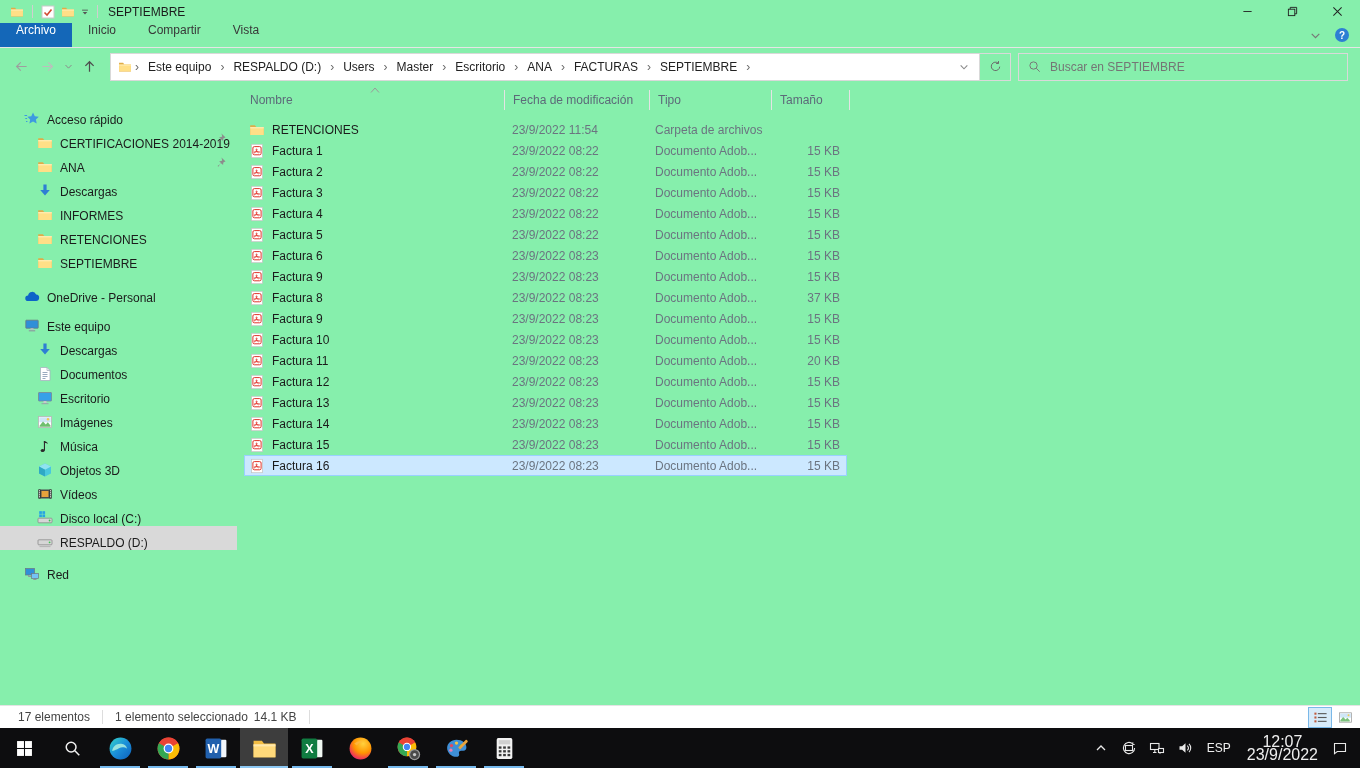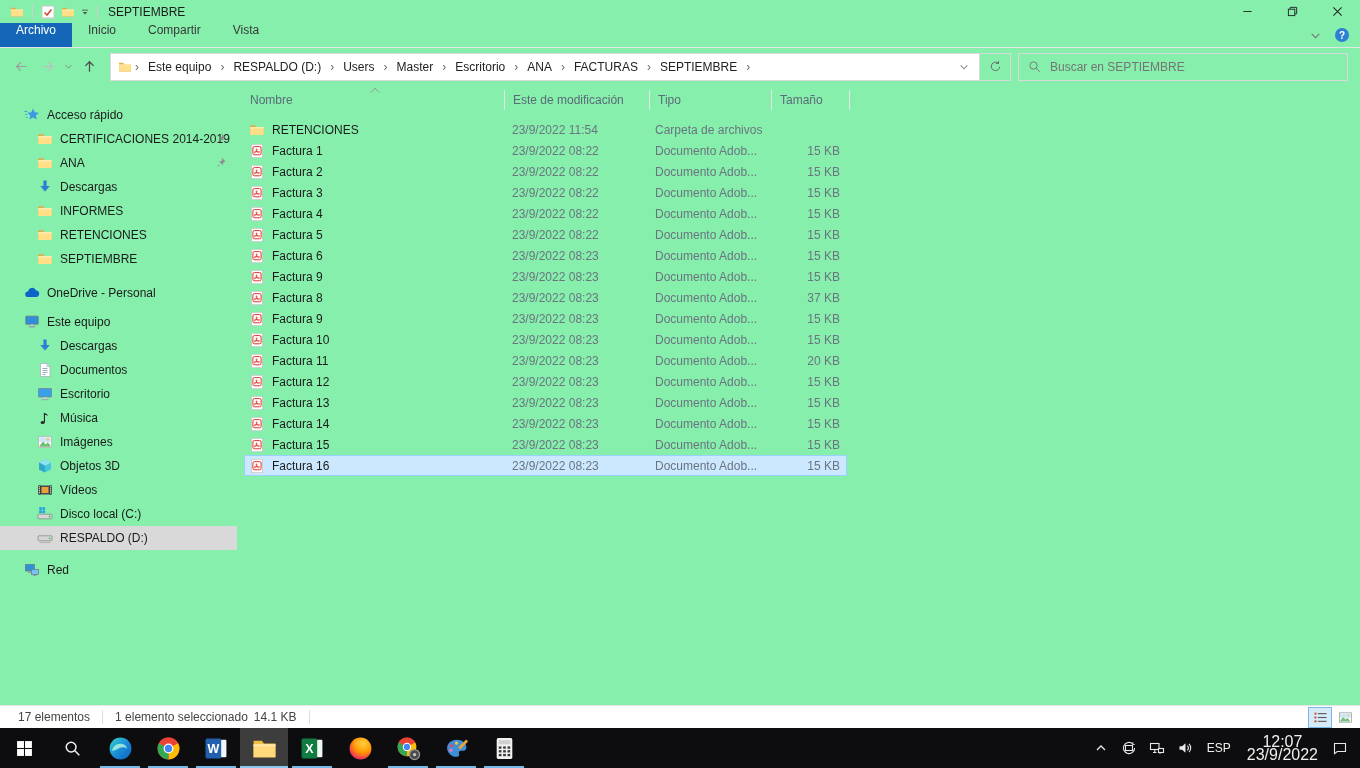--- a/index.html
+++ b/index.html
@@ -48,21 +48,21 @@
   .refresh-btn{width:31px;height:28px;border:1px solid #d9d9d9;border-left:none;display:flex;align-items:center;justify-content:center;flex:none}
   .refresh-btn svg{width:13px;height:13px}
   .searchbox{width:330px;height:28px;border:1px solid #d9d9d9;margin-left:7px;display:flex;align-items:center;padding:0 9px;gap:9px;flex:none}
   .searchbox svg{width:13px;height:13px;flex:none}
   .searchbox input{border:none;outline:none;flex:1;font:inherit;color:#1b1b1b;background:transparent}
   .searchbox input::placeholder{color:#757575}
 
   
   .main{position:absolute;top:85px;left:0;right:0;bottom:23px;display:flex}
   .sidebar{width:237px;flex:none;padding-top:18px;overflow:hidden}
-  .side-item{height:24px;display:flex;align-items:center;padding-left:24px;position:relative;white-space:nowrap}
+  .side-item{height:24px;display:flex;align-items:flex-end;padding-left:24px;position:relative;white-space:nowrap}
   .side-item.child{padding-left:37px}
   .side-item.selected{background:#d9d9d9}
   .si-icon{width:16px;height:16px;margin-right:7px;flex:none}
   .si-icon svg{width:16px;height:16px}
   .side-item .pin{position:absolute;right:9px;top:5px;width:14px;height:14px}
   .pin svg{width:13px;height:13px}
 
   .filearea{flex:1;position:relative;padding-top:5px}
   .list-header{display:flex;height:22px;margin-left:5px;color:#5c6a79;position:relative}
   .lh-cell{display:flex;align-items:center;padding-left:8px;border-right:1px solid #e4e4e4;height:20px;white-space:nowrap;overflow:hidden}
@@ -411,39 +411,39 @@
               <rect x="1.5" y="2.5" width="13" height="8.5" rx=".5" fill="#36a0e8" stroke="#7b8794" stroke-width=".8"></rect>
               <path d="M6.5 11v2h3v-2z" fill="#c9c9c9"></path>
               <path d="M4.5 13.7h7" stroke="#9aa2ac" stroke-width="1"></path>
             </svg>
           </span>
           <span class="label">Escritorio</span>
 
         </div>
         <div class="side-item child">
           <span class="si-icon">
+            <svg viewBox="0 0 16 16">
+              <rect x="1.5" y="2.5" width="13" height="11" fill="#fff" stroke="#b5b5b5" stroke-width=".8"></rect>
+              <rect x="2.3" y="3.3" width="11.4" height="5" fill="#cfe6f7"></rect>
+              <path d="M2.5 11.8L6 7.5l2.8 3 2-2.2 2.7 3.2v1.3H2.5z" fill="#6fbf6f"></path>
+              <circle cx="11" cy="5.3" r="1.2" fill="#f3c94e"></circle>
+            </svg>
+          </span>
+          <span class="label">Imágenes</span>
+
+        </div>
+        <div class="side-item child">
+          <span class="si-icon">
             <svg viewBox="0 0 16 16" fill="#2b2b2b">
               <ellipse cx="5.6" cy="12.6" rx="2" ry="1.5"></ellipse>
               <rect x="6.9" y="3" width="1.1" height="9.6"></rect>
               <path d="M6.9 3c2 .2 3.6 1.2 4.2 3-.9-.8-2.4-1.1-4.2-1z"></path>
             </svg>
           </span>
           <span class="label">Música</span>
-
-        </div>
-        <div class="side-item child">
-          <span class="si-icon">
-            <svg viewBox="0 0 16 16">
-              <rect x="1.5" y="2.5" width="13" height="11" fill="#fff" stroke="#b5b5b5" stroke-width=".8"></rect>
-              <rect x="2.3" y="3.3" width="11.4" height="5" fill="#cfe6f7"></rect>
-              <path d="M2.5 11.8L6 7.5l2.8 3 2-2.2 2.7 3.2v1.3H2.5z" fill="#6fbf6f"></path>
-              <circle cx="11" cy="5.3" r="1.2" fill="#f3c94e"></circle>
-            </svg>
-          </span>
-          <span class="label">Imágenes</span>
 
         </div>
         <div class="side-item child">
           <span class="si-icon">
             <svg viewBox="0 0 16 16">
               <path d="M8 1.5l6 3.1v6.8l-6 3.1-6-3.1V4.6z" fill="#49c8dd"></path>
               <path d="M8 1.5l6 3.1L8 7.7 2 4.6z" fill="#8fe3f0"></path>
               <path d="M8 7.7v6.8l-6-3.1V4.6z" fill="#2fa9c4"></path>
             </svg>
           </span>
@@ -512,21 +512,21 @@
 
         </div>
     </div>
 
     <div class="filearea">
       <div class="list-header">
         <div class="lh-cell">
             <span>Nombre</span>
           </div>
           <div class="lh-cell">
-            <span>Este de modificación</span>
+            <span>Fecha de modificación</span>
           </div>
           <div class="lh-cell">
             <span>Tipo</span>
           </div>
           <div class="lh-cell">
             <span>Tamaño</span>
           </div>
         <span class="sort-caret">
             <svg viewBox="0 0 12 8" fill="none" stroke="#9a9a9a" stroke-width="1">
               <path d="M2 6.5L6 2l4 4.5"></path>

